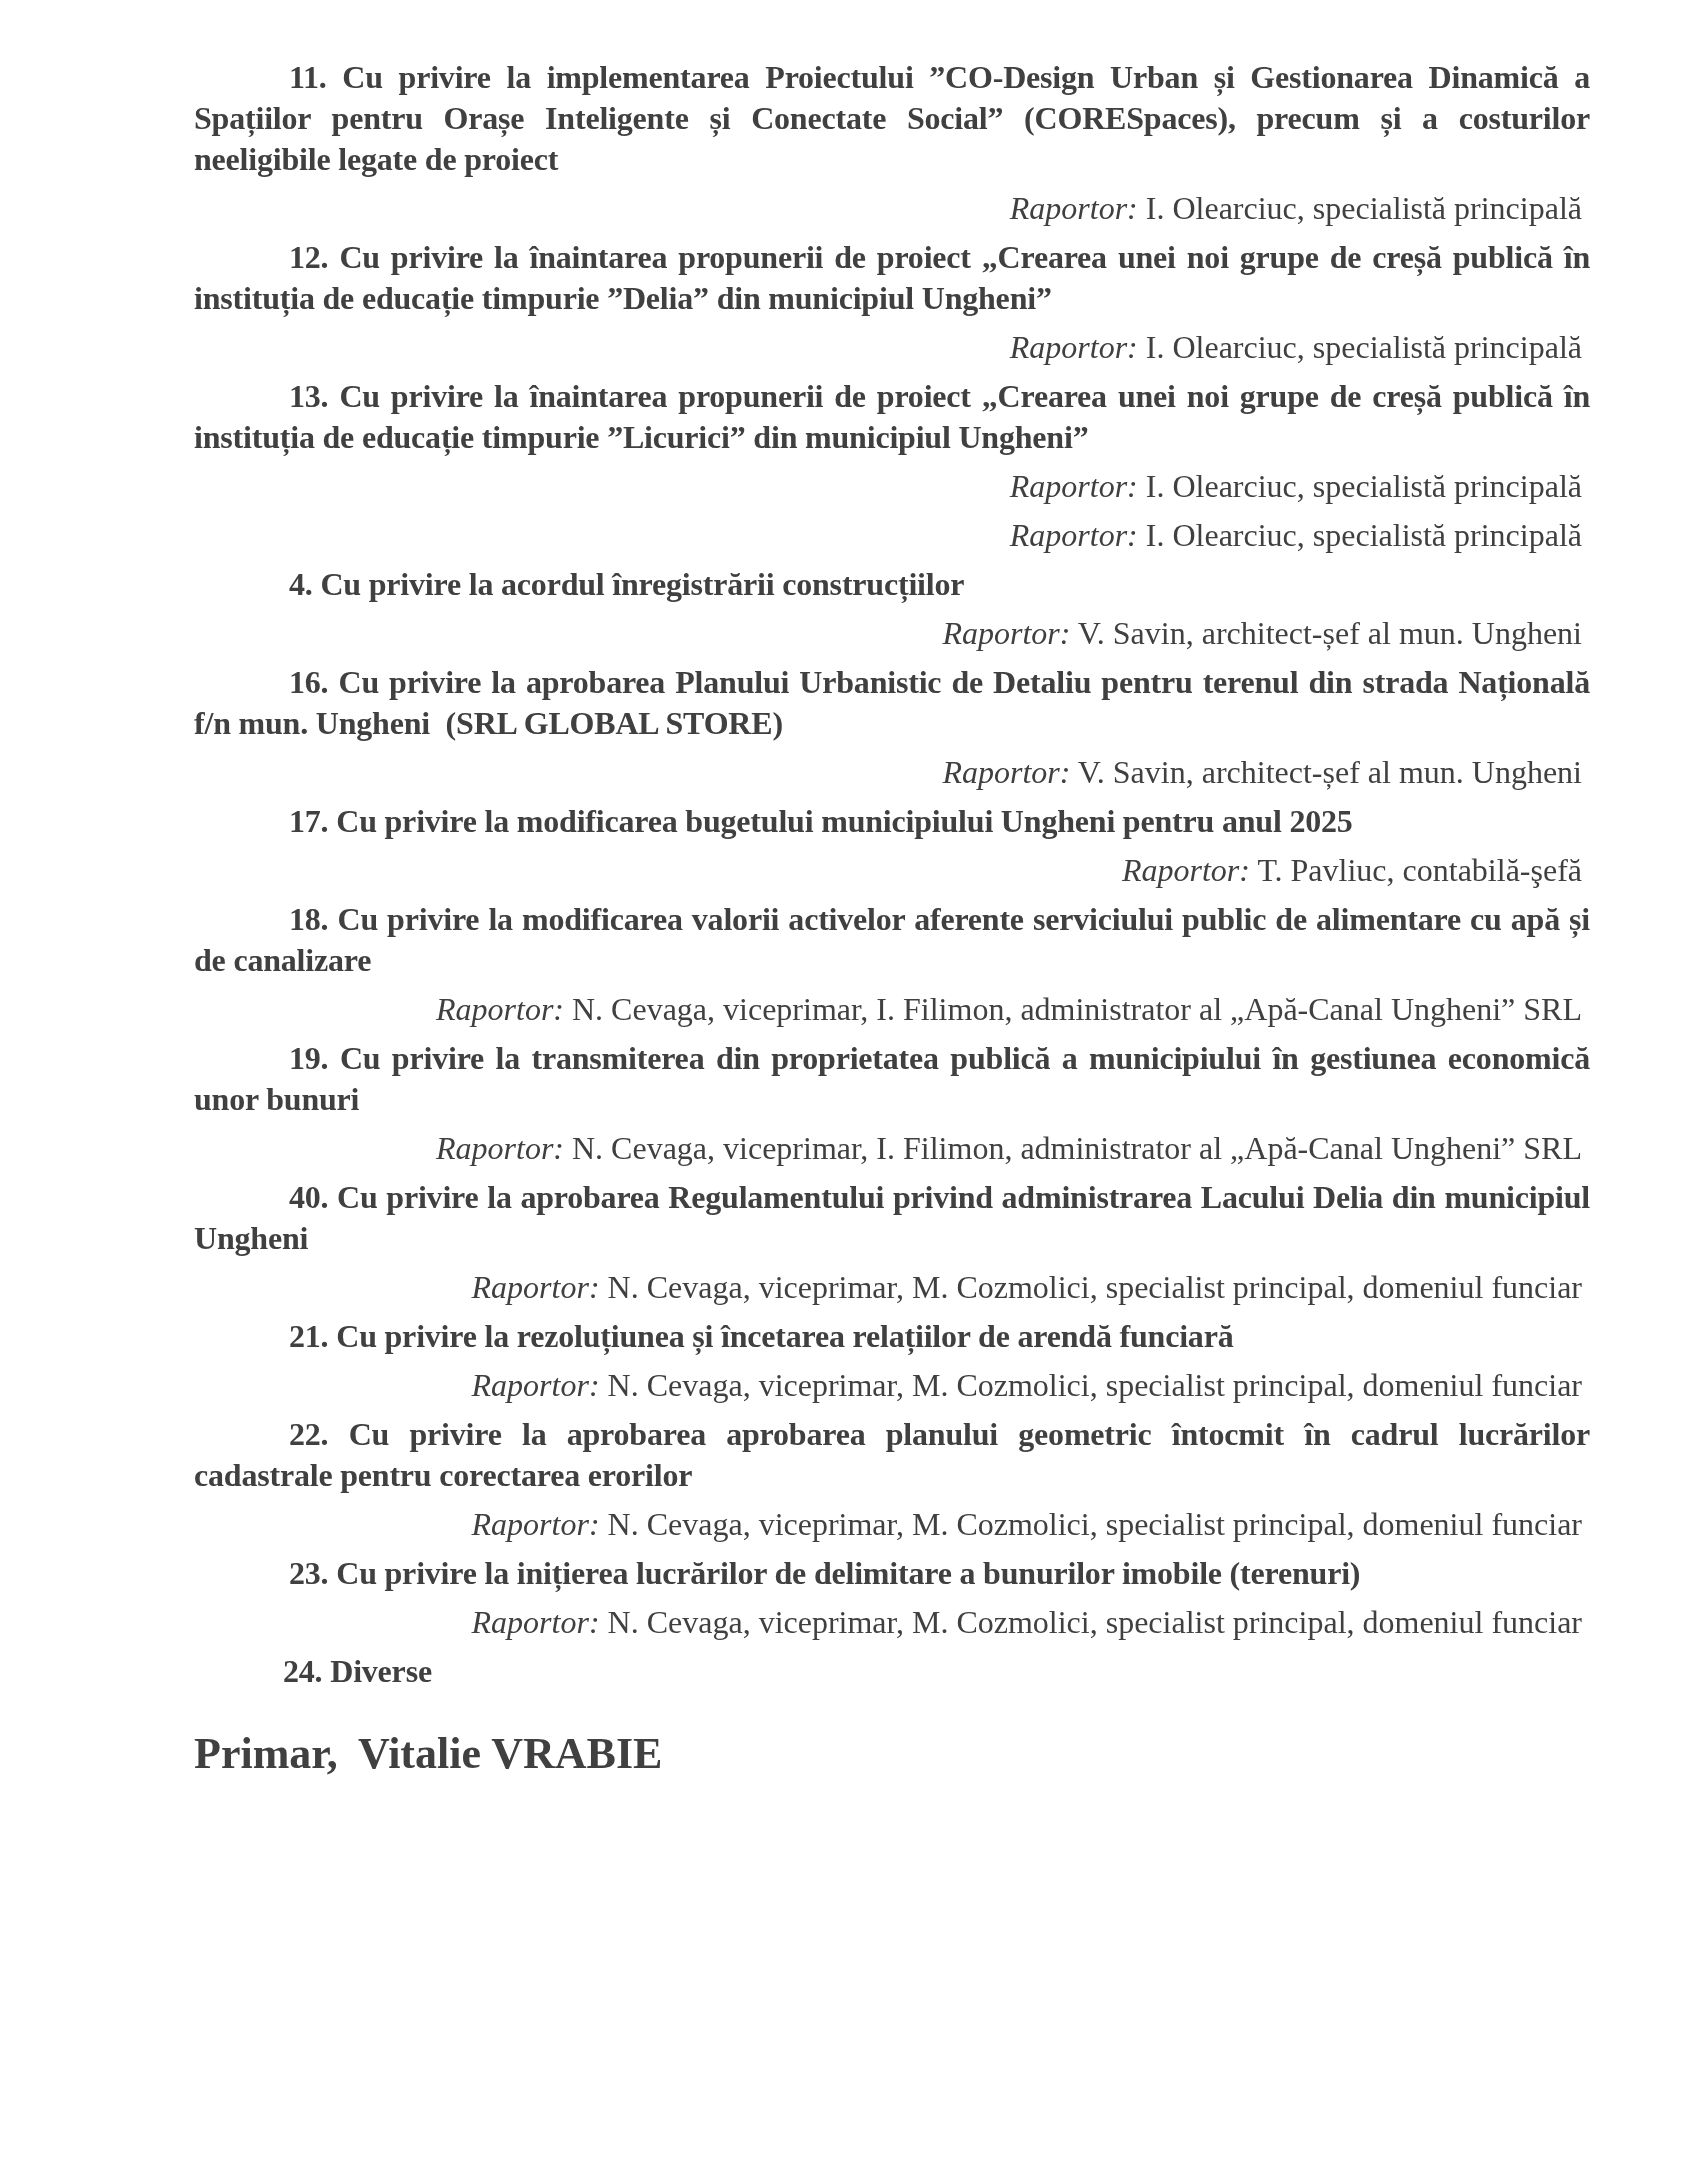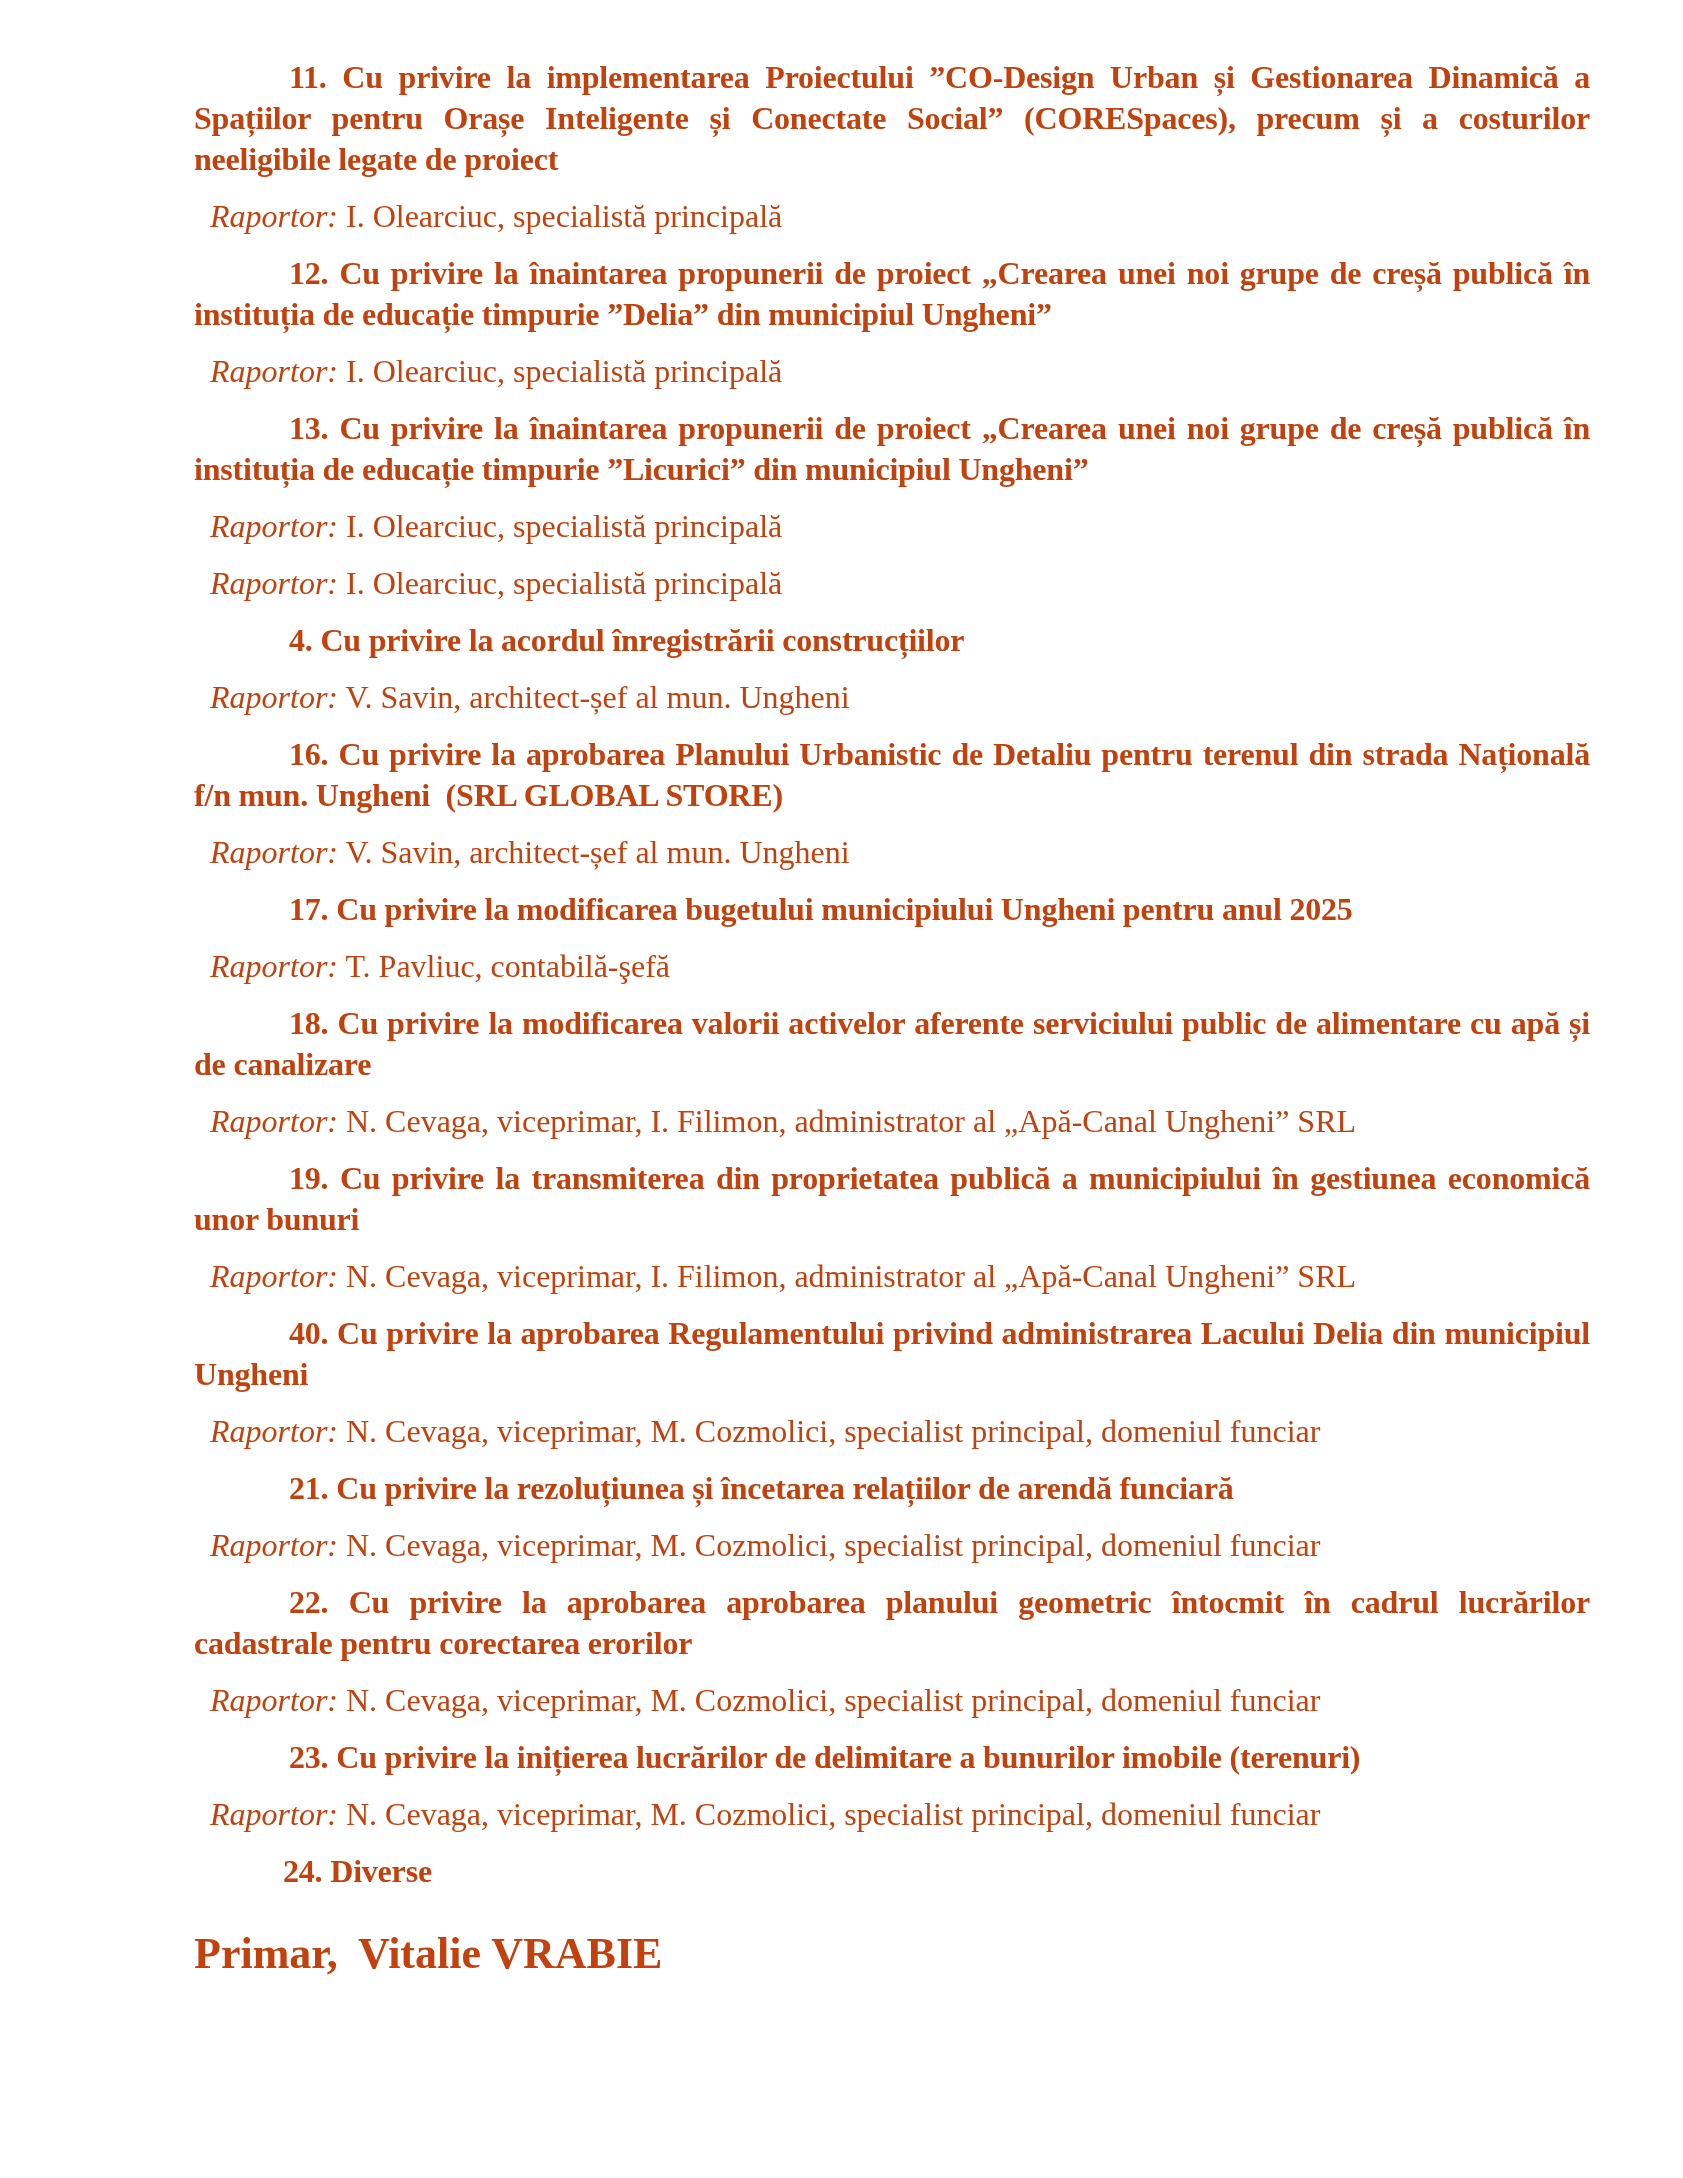--- a/index.html
+++ b/index.html
@@ -5,33 +5,34 @@
   html, body { margin: 0; padding: 0; background: #ffffff; }
   body { width: 1683px; height: 2178px; position: relative; overflow: hidden; }
   .page {
     position: absolute;
     left: 194px;
     top: 57px;
     width: 1396px;
     font-family: "Liberation Serif", "DejaVu Serif", serif;
     font-size: 32px;
     line-height: 41px;
-    color: #c2410c;
+    color: #404040;
   }
   .item-title {
     font-weight: bold;
     text-align: justify;
     text-indent: 95px;
     margin: 0;
     letter-spacing: -0.2px;
   }
   .item-title.narrow { text-indent: 89px; }
   .raportor {
-    margin: 16px;
+    margin: 8px;
     font-weight: normal;
+    text-align: right;
   }
   .raportor .label { font-style: italic; }
   .signature {
     margin-top: 41px;
     font-weight: bold;
     font-size: 44px;
   }
   .signature .gap { display: inline-block; width: 10px; }
 </style>
 </head>

